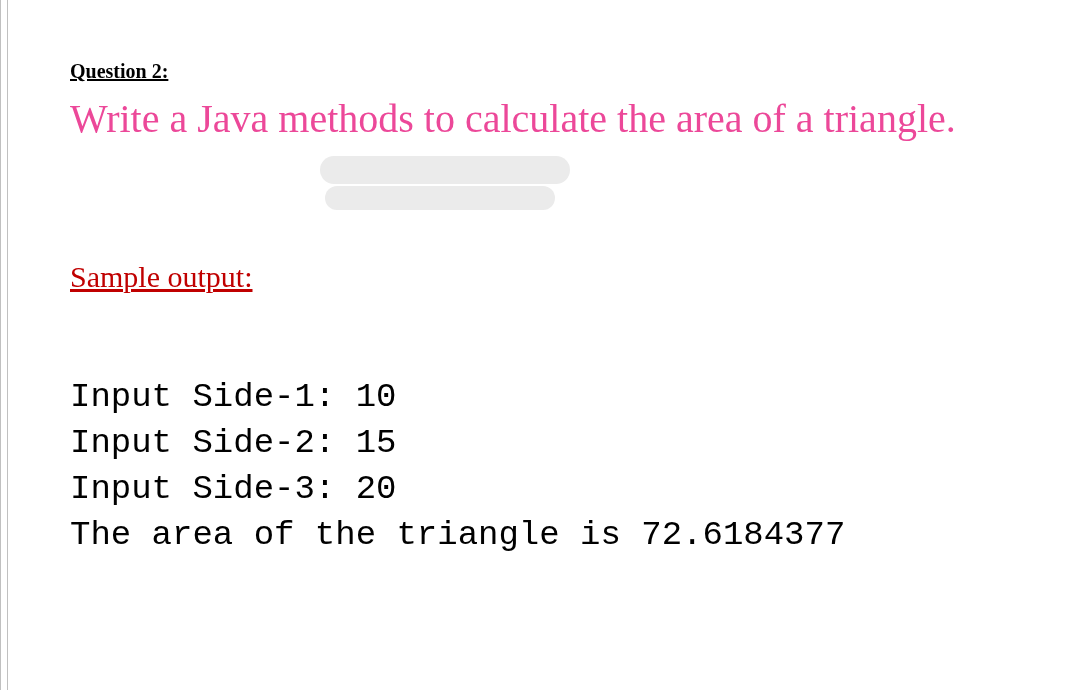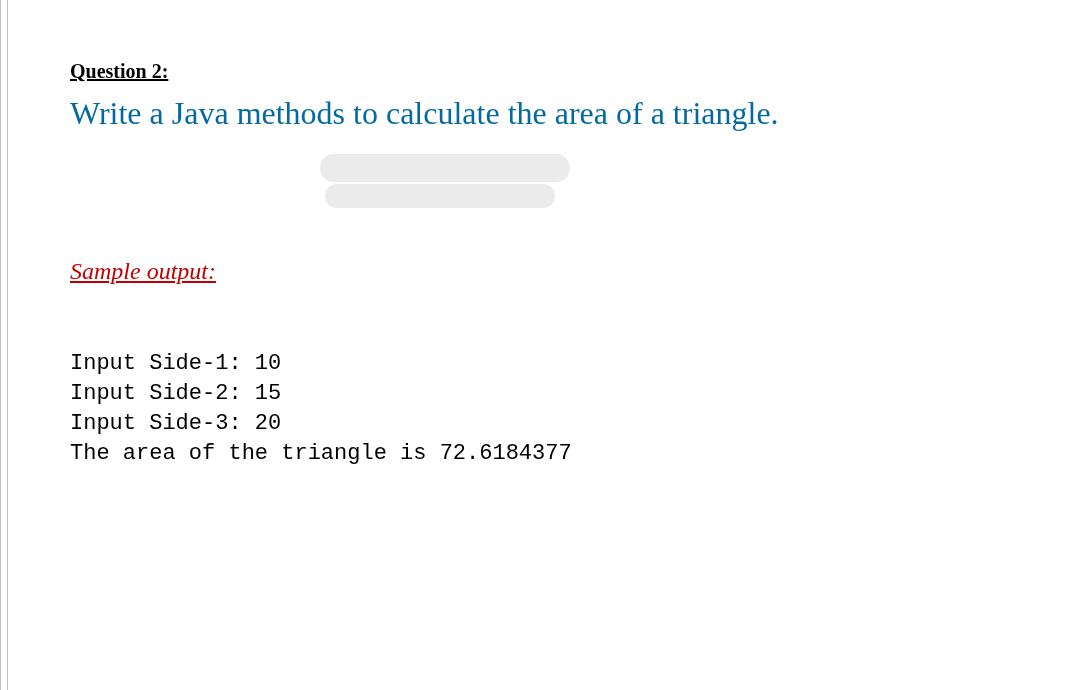--- a/index.html
+++ b/index.html
@@ -25,24 +25,24 @@
       border-right: 1px solid #c0c0c0;
     }
     .question-heading {
       font-size: 20px;
       font-weight: bold;
       text-decoration: underline;
       color: #000000;
       margin-bottom: 8px;
     }
     .question-text {
-      font-size: 32px;
-      color: #0369a1;
+      font-size: 40px;
+      color: #ec4899;
       line-height: 1.4;
-      margin-bottom: 18px;
+      margin-bottom: 9px;
     }
     .redaction-area {
       margin-left: 240px;
       margin-bottom: 50px;
     }
     .redaction-bar {
       background: #ebebeb;
       height: 28px;
       border-radius: 14px;
       margin-bottom: 2px;
@@ -51,29 +51,28 @@
       width: 250px;
       margin-left: 10px;
     }
     .redaction-bar-2 {
       width: 230px;
       margin-left: 15px;
       height: 24px;
       border-radius: 12px;
     }
     .sample-heading {
-      font-size: 24px;
+      font-size: 30px;
       color: #c00000;
       text-decoration: underline;
       margin-bottom: 35px;
-      font-style: italic;
     }
     .code-output {
       font-family: 'Courier New', Courier, monospace;
-      font-size: 22px;
+      font-size: 34px;
       color: #000000;
       line-height: 1.35;
       white-space: pre;
     }
   </style>
 </head>
 <body>
 
 <div class="left-border"></div>
 

